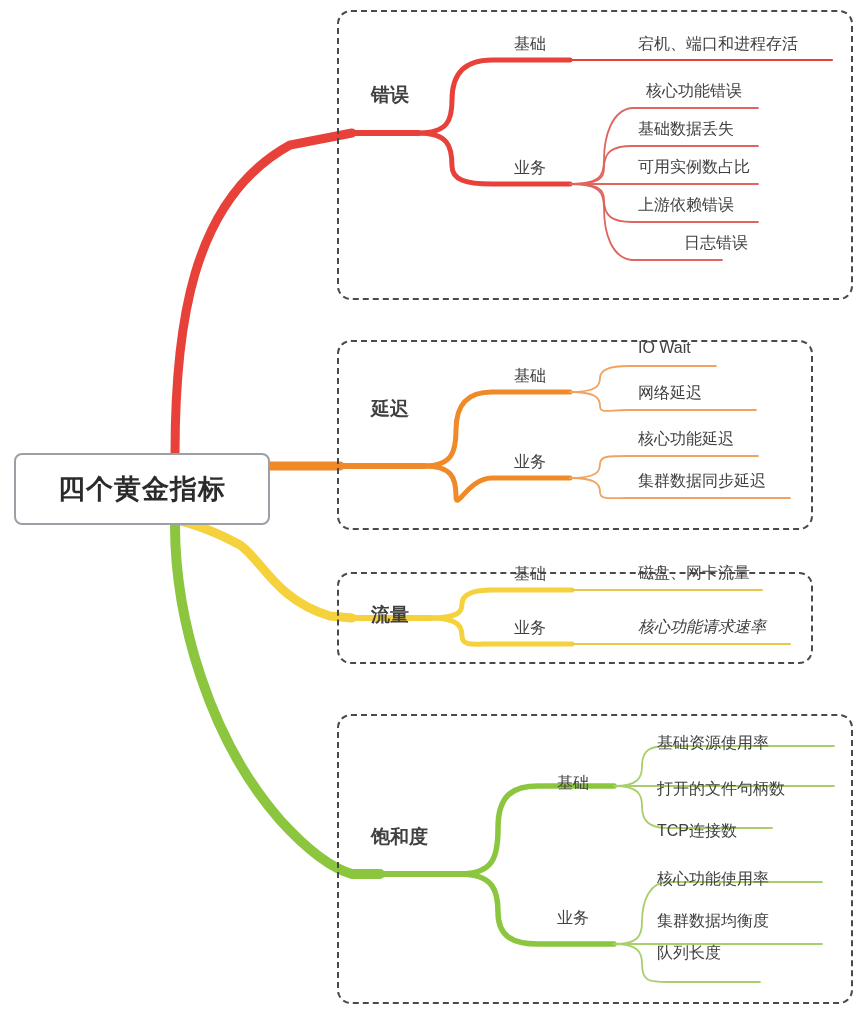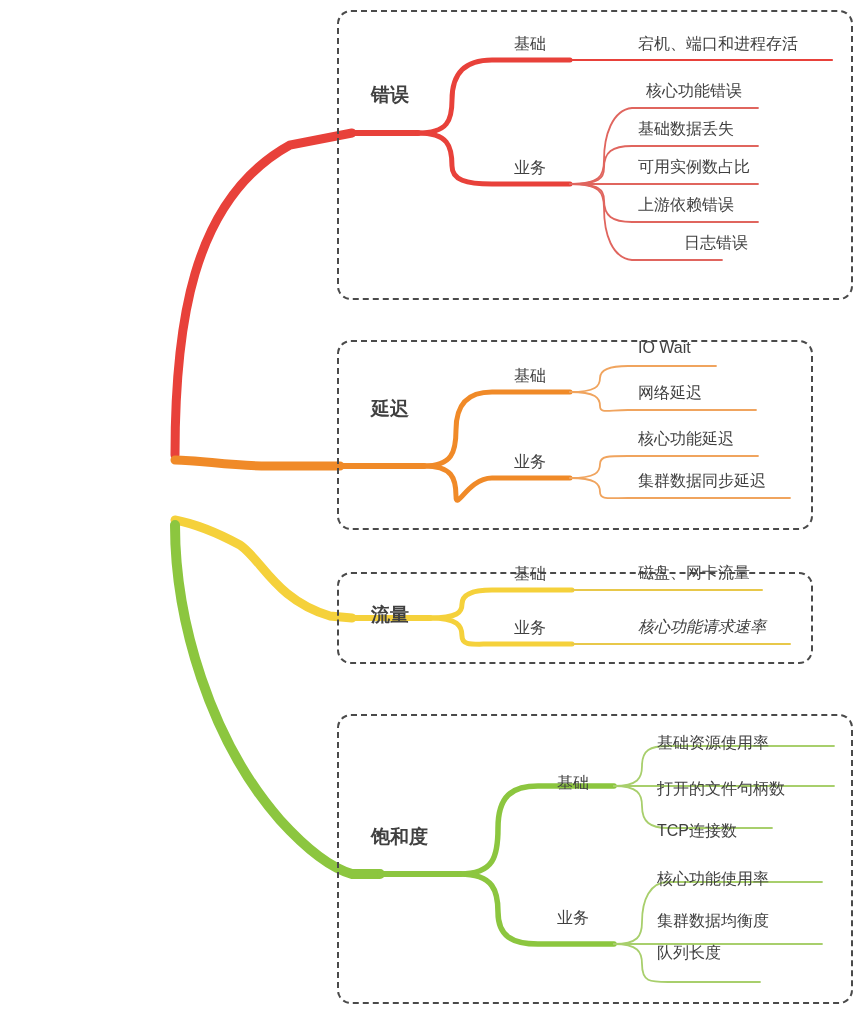--- a/index.html
+++ b/index.html
@@ -117,20 +117,23 @@
     <path d="M614,944 C638,944 642,936 642,922 C642,900 650,882 668,882 L822,882" fill="none" stroke="#a8cf6c" stroke-width="1.8" stroke-linecap="round"></path>
     <path d="M614,944 L822,944" fill="none" stroke="#a8cf6c" stroke-width="1.8" stroke-linecap="round"></path>
     <path d="M614,944 C638,944 642,952 642,964 C642,982 650,982 668,982 L760,982" fill="none" stroke="#a8cf6c" stroke-width="1.8" stroke-linecap="round"></path>
   </svg>
 
   <div class="group-box" style="left:337px; top:10px; width:516px; height:290px;"></div>
   <div class="group-box" style="left:337px; top:340px; width:476px; height:190px;"></div>
   <div class="group-box" style="left:337px; top:572px; width:476px; height:92px;"></div>
   <div class="group-box" style="left:337px; top:714px; width:516px; height:290px;"></div>
 
+  <div class="root-node">
+    <span class="root-label">四个黄金指标</span>
+  </div>
 
   <div class="node-label branch-label" style="left:371px; top:82px;">错误</div>
   <div class="node-label cat-label" style="left:514px; top:34px;">基础</div>
   <div class="node-label cat-label" style="left:514px; top:158px;">业务</div>
 
   <div class="node-label leaf-label" style="left:638px; top:34px;">宕机、端口和进程存活</div>
   <div class="node-label leaf-label" style="left:638px; top:81px;margin-left:8px;">核心功能错误</div>
   <div class="node-label leaf-label" style="left:638px; top:119px;">基础数据丢失</div>
   <div class="node-label leaf-label" style="left:638px; top:157px;">可用实例数占比</div>
   <div class="node-label leaf-label" style="left:638px; top:195px;">上游依赖错误</div>

